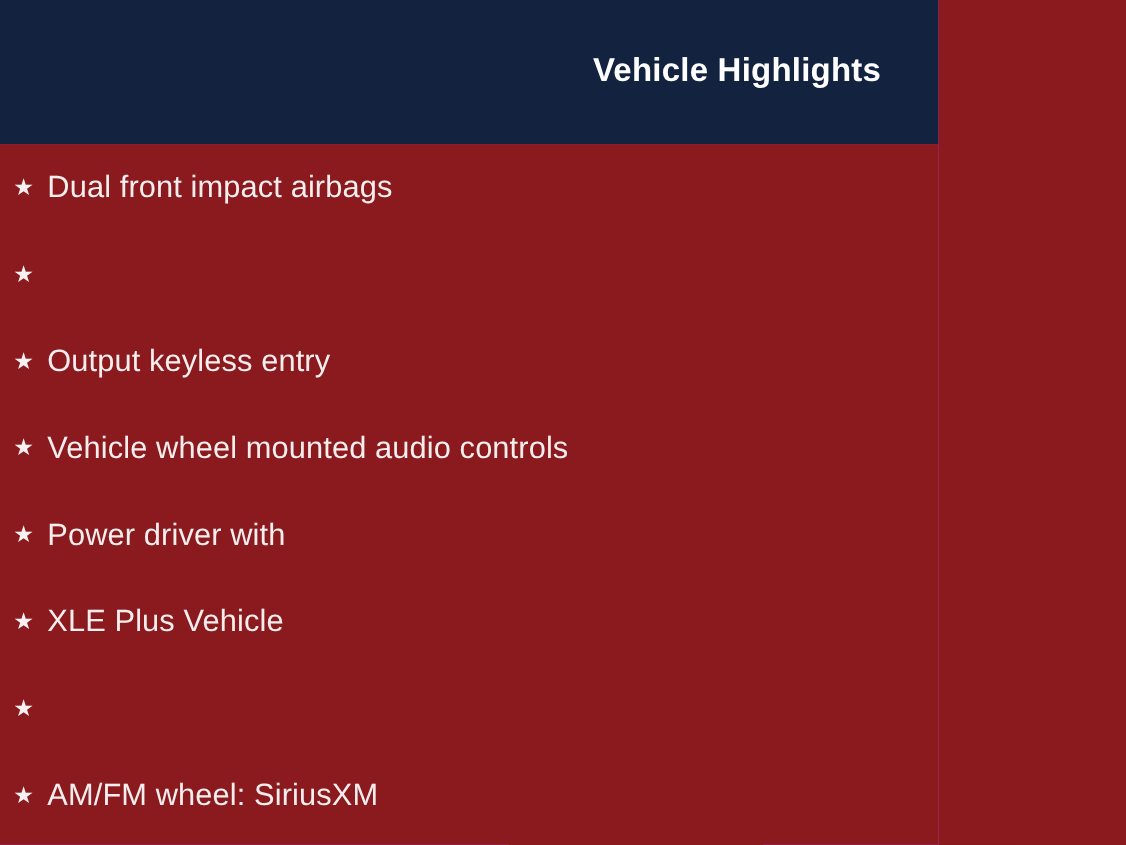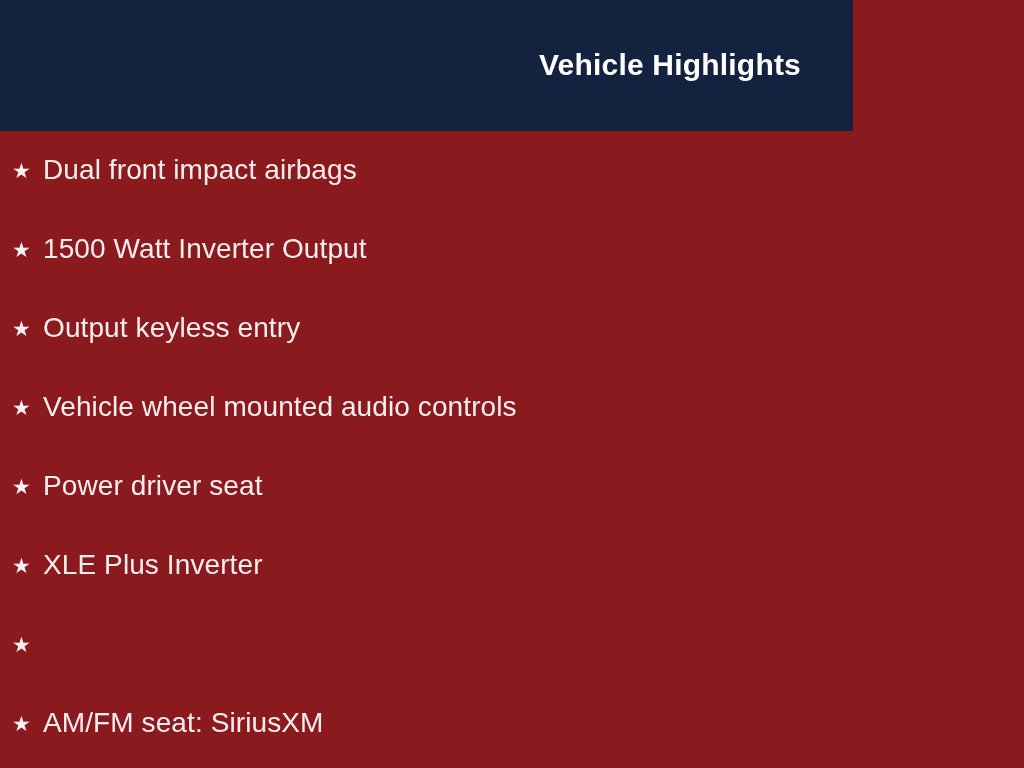--- a/index.html
+++ b/index.html
@@ -105,41 +105,40 @@
   </div>
 
   <div class="body-area">
     <ul class="bullet-list">
       <li class="bullet-item">
         <span class="bullet-star">★</span>
         <span class="bullet-text">Dual front impact airbags</span>
       </li>
       <li class="bullet-item">
         <span class="bullet-star">★</span>
-        <span class="bullet-text">1500 Watt Inverter Output</span>
       </li>
       <li class="bullet-item">
         <span class="bullet-star">★</span>
         <span class="bullet-text">Output keyless entry</span>
       </li>
       <li class="bullet-item">
         <span class="bullet-star">★</span>
         <span class="bullet-text">Vehicle wheel mounted audio controls</span>
       </li>
       <li class="bullet-item">
         <span class="bullet-star">★</span>
-        <span class="bullet-text">Power driver seat</span>
+        <span class="bullet-text">Power driver with</span>
       </li>
       <li class="bullet-item">
         <span class="bullet-star">★</span>
-        <span class="bullet-text">XLE Plus Inverter</span>
+        <span class="bullet-text">XLE Plus Vehicle</span>
       </li>
       <li class="bullet-item">
         <span class="bullet-star">★</span>
       </li>
       <li class="bullet-item">
         <span class="bullet-star">★</span>
-        <span class="bullet-text">AM/FM seat: SiriusXM</span>
+        <span class="bullet-text">AM/FM wheel: SiriusXM</span>
       </li>
     </ul>
   </div>
 
 </div>
 
 </body></html>

